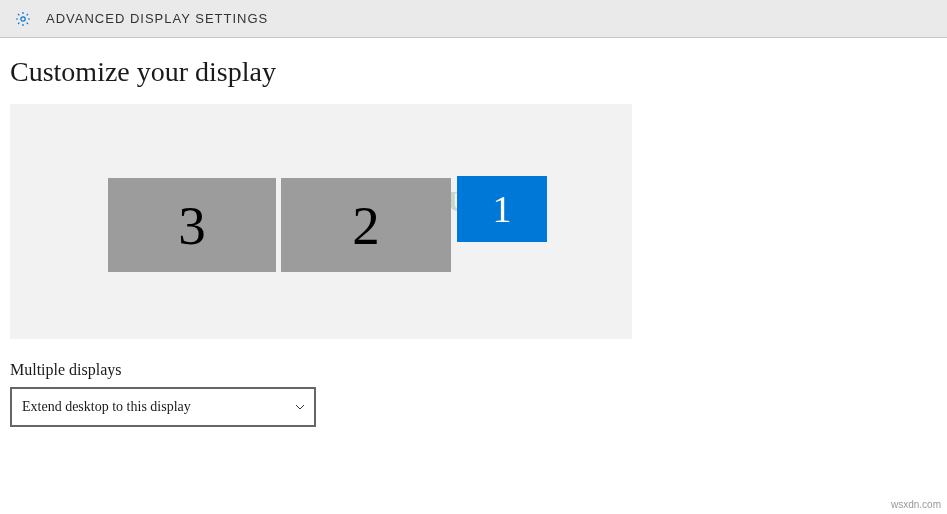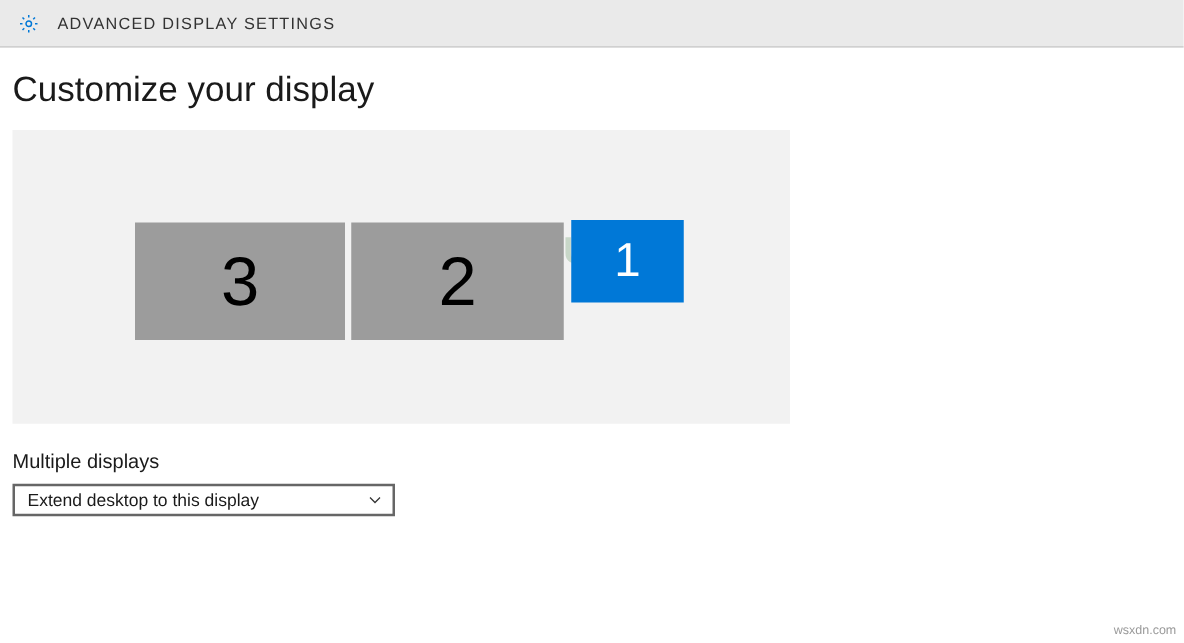--- a/index.html
+++ b/index.html
@@ -32,20 +32,21 @@
       color: #0078d7;
     }
     .titlebar-text {
       font-size: 13px;
       letter-spacing: 1px;
       color: #333;
       font-weight: 400;
     }
     .content {
       padding: 18px 10px 0 10px;
+      font-family: Liberation Serif, serif;
     }
     .page-title {
       font-size: 28px;
       font-weight: 300;
       color: #1a1a1a;
       margin-bottom: 16px;
     }
     .display-arrangement {
       width: 622px;
       height: 235px;
@@ -116,21 +117,21 @@
       font-size: 15px;
       cursor: pointer;
     }
     .section-label {
       font-size: 16px;
       color: #1a1a1a;
       margin-bottom: 8px;
     }
     .dropdown {
       width: 306px;
-      height: 26px;
+      height: 40px;
       border: 2px solid #666666;
       display: flex;
       align-items: center;
       justify-content: space-between;
       padding: 0 8px 0 10px;
       background: #ffffff;
       cursor: pointer;
       font-size: 14px;
       color: #1a1a1a;
     }

